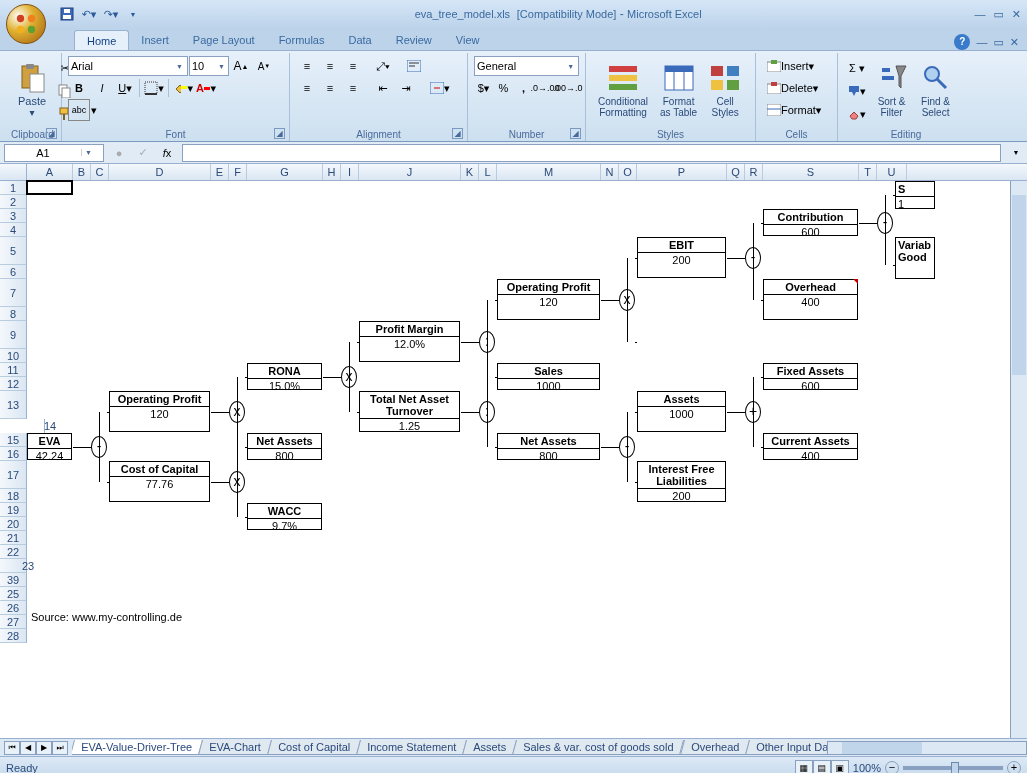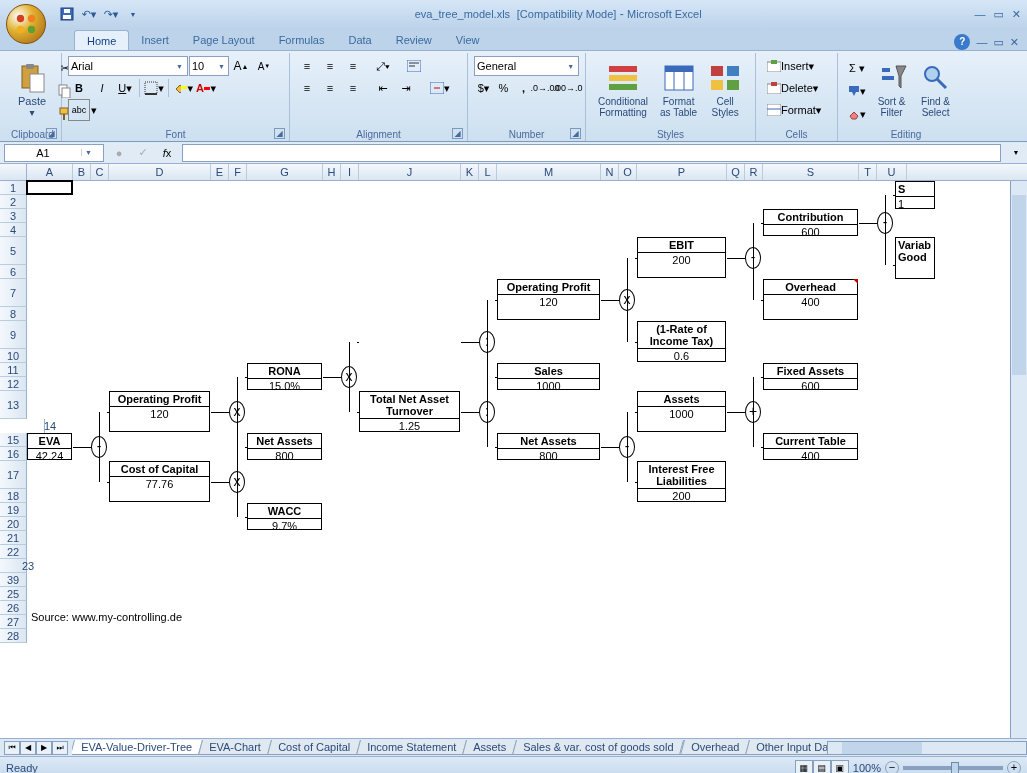--- a/index.html
+++ b/index.html
@@ -459,20 +459,24 @@
       <div class="conn" style="left: 210px; top: 231px; width: 1px; height: 35px;"></div>
       <div class="conn" style="left: 218px; top: 266px; width: 2px; height: 1px;"></div>
       <div class="conn" style="left: 210px; top: 196px; width: 1px; height: 70px;"></div>
       <div class="conn" style="left: 184px; top: 301px; width: 18px; height: 1px;"></div>
       <div class="op" style="left: 202px; top: 290px;">x</div>
       <div class="conn" style="left: 210px; top: 266px; width: 1px; height: 35px;"></div>
       <div class="conn" style="left: 218px; top: 266px; width: 2px; height: 1px;"></div>
       <div class="conn" style="left: 210px; top: 301px; width: 1px; height: 35px;"></div>
       <div class="conn" style="left: 218px; top: 336px; width: 2px; height: 1px;"></div>
       <div class="conn" style="left: 210px; top: 266px; width: 1px; height: 70px;"></div>
+      <div class="node" style="left: 332px; top: 140px; width: 101px; height: 41px;">
+        <div class="nlabel">Profit Margin</div>
+        <div class="nval">12.0%</div>
+      </div>
       <div class="node" style="left: 332px; top: 210px; width: 101px; height: 41px;">
         <div class="nlabel" style="height: 27px; display: flex; align-items: center; justify-content: center; white-space: normal;">Total Net Asset Turnover</div>
         <div class="nval">1.25</div>
       </div>
       <div class="conn" style="left: 296px; top: 196px; width: 18px; height: 1px;"></div>
       <div class="op" style="left: 314px; top: 185px;">x</div>
       <div class="conn" style="left: 322px; top: 161px; width: 1px; height: 35px;"></div>
       <div class="conn" style="left: 330px; top: 161px; width: 2px; height: 1px;"></div>
       <div class="conn" style="left: 322px; top: 196px; width: 1px; height: 35px;"></div>
       <div class="conn" style="left: 330px; top: 231px; width: 2px; height: 1px;"></div>
@@ -500,24 +504,20 @@
       <div class="op" style="left: 452px; top: 220px;">:</div>
       <div class="conn" style="left: 460px; top: 196px; width: 1px; height: 35px;"></div>
       <div class="conn" style="left: 468px; top: 196px; width: 2px; height: 1px;"></div>
       <div class="conn" style="left: 460px; top: 231px; width: 1px; height: 35px;"></div>
       <div class="conn" style="left: 468px; top: 266px; width: 2px; height: 1px;"></div>
       <div class="conn" style="left: 460px; top: 196px; width: 1px; height: 70px;"></div>
       <div class="node" style="left: 610px; top: 56px; width: 89px; height: 41px;">
         <div class="nlabel">EBIT</div>
         <div class="nval">200</div>
       </div>
-      <div class="node" style="left: 610px; top: 140px; width: 89px; height: 41px;">
-        <div class="nlabel" style="height: 27px; display: flex; align-items: center; justify-content: center; white-space: normal;">(1-Rate of Income Tax)</div>
-        <div class="nval">0.6</div>
-      </div>
       <div class="node" style="left: 610px; top: 210px; width: 89px; height: 41px;">
         <div class="nlabel">Assets</div>
         <div class="nval">1000</div>
       </div>
       <div class="node" style="left: 610px; top: 280px; width: 89px; height: 41px;">
         <div class="nlabel" style="height: 27px; display: flex; align-items: center; justify-content: center; white-space: normal;">Interest Free Liabilities</div>
         <div class="nval">200</div>
       </div>
       <div class="conn" style="left: 574px; top: 119px; width: 18px; height: 1px;"></div>
       <div class="op" style="left: 592px; top: 108px;">x</div>
@@ -539,21 +539,21 @@
       </div>
       <div class="node" style="left: 736px; top: 98px; width: 95px; height: 41px;">
         <div class="nlabel">Overhead</div>
         <div class="nval">400</div>
       </div>
       <div class="node" style="left: 736px; top: 182px; width: 95px; height: 27px;">
         <div class="nlabel">Fixed Assets</div>
         <div class="nval">600</div>
       </div>
       <div class="node" style="left: 736px; top: 252px; width: 95px; height: 27px;">
-        <div class="nlabel">Current Table</div>
+        <div class="nlabel">Current Assets</div>
         <div class="nval">400</div>
       </div>
       <div class="conn" style="left: 700px; top: 77px; width: 18px; height: 1px;"></div>
       <div class="op" style="left: 718px; top: 66px;">-</div>
       <div class="conn" style="left: 726px; top: 42px; width: 1px; height: 35px;"></div>
       <div class="conn" style="left: 734px; top: 42px; width: 2px; height: 1px;"></div>
       <div class="conn" style="left: 726px; top: 77px; width: 1px; height: 42px;"></div>
       <div class="conn" style="left: 734px; top: 119px; width: 2px; height: 1px;"></div>
       <div class="conn" style="left: 726px; top: 42px; width: 1px; height: 77px;"></div>
       <div class="conn" style="left: 700px; top: 231px; width: 18px; height: 1px;"></div>

